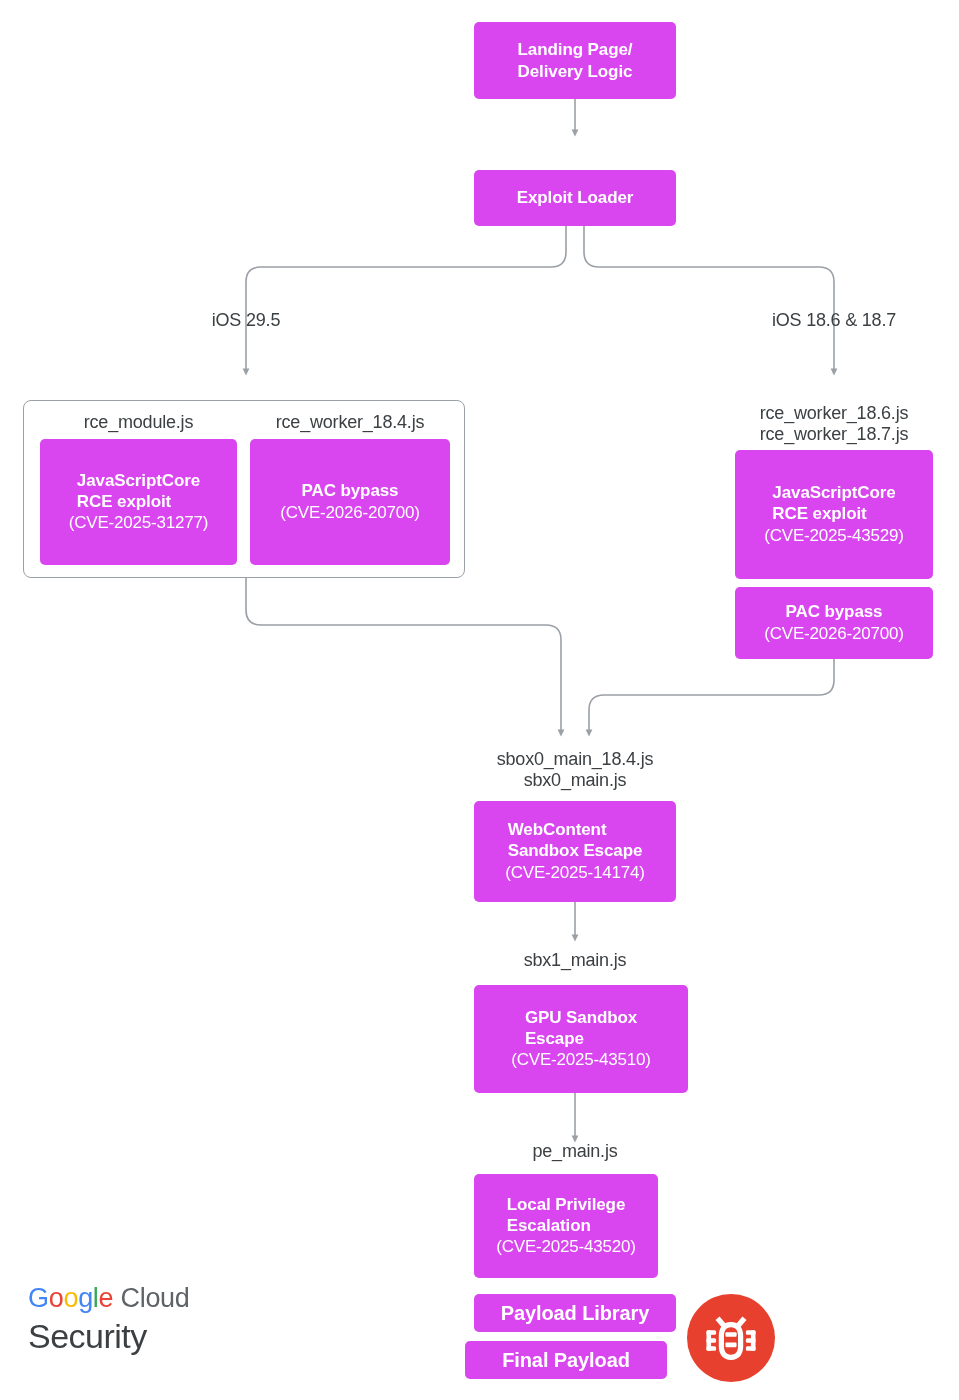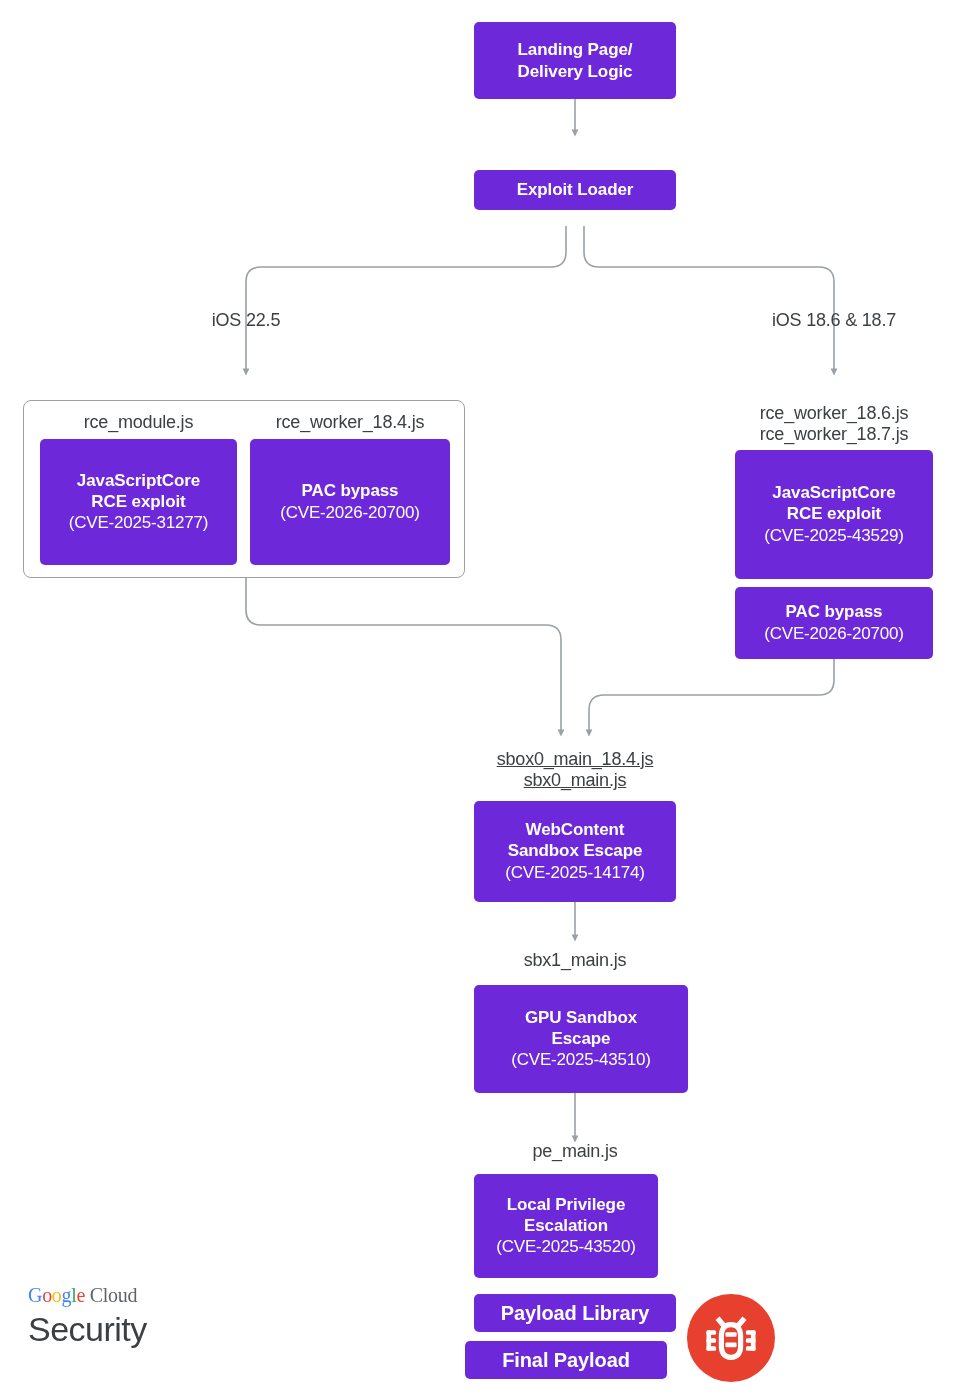--- a/index.html
+++ b/index.html
@@ -23,28 +23,28 @@
   }
   svg.edges {
     position: absolute;
     left: 0; top: 0;
     width: 959px;
     height: 1400px;
     pointer-events: none;
   }
   .node {
     position: absolute;
-    background: #6d28d9;
+    background: #d946ef;
     border-radius: 5px;
     color: #ffffff;
     display: flex;
     flex-direction: column;
     align-items: center;
     justify-content: center;
-    text-align: center;
+    text-align: left;
     box-sizing: border-box;
     padding: 4px 8px;
   }
   .node .ttl {
     font-weight: bold;
     font-size: 17px;
     line-height: 1.25;
     letter-spacing: -0.1px;
   }
   .node .cve {
@@ -80,25 +80,25 @@
     box-sizing: border-box;
   }
   
   #logo {
     position: absolute;
     left: 28px;
     top: 1285px;
     width: 260px;
   }
   #logo .gc-line {
-    font-size: 20px;
+    font-size: 27px;
     letter-spacing: -0.3px;
     line-height: 1;
     white-space: nowrap;
-    font-family: Liberation Serif, serif;
+    font-family: Liberation Sans, sans-serif;
   }
   #logo .gc-line span { font-weight: normal; }
   .g-b { color: #4285F4; }
   .g-r { color: #EA4335; }
   .g-y { color: #FBBC05; }
   .g-g { color: #34A853; }
   .g-cloud { color: #5f6368; }
   #logo .sec-line {
     font-size: 34px;
     color: #3c4043;
@@ -143,25 +143,25 @@
     </g>
   </svg>
 
   <div class="node" style="left:474px; top:22px; width:202px; height:77px;">
     <div class="ttl" style="white-space:pre-line">Landing Page/
 Delivery Logic</div>
   </div>
 
   <div class="file-label" style="left:455px; top:138px; width:240px;margin-top:32px;">rce_loader.js</div>
 
-  <div class="node" style="left:474px; top:170px; width:202px; height:40px;">
+  <div class="node" style="left:474px; top:170px; width:202px; height:56px;">
     <div class="ttl" style="white-space:pre-line">Exploit Loader</div>
   </div>
 
-  <div class="edge-label" style="left:156px; top:310px; width:180px;">iOS 22.5</div>
+  <div class="edge-label" style="left:156px; top:310px; width:180px;">iOS 29.5</div>
 
   <div class="edge-label" style="left:744px; top:310px; width:180px;">iOS 18.6 &amp; 18.7</div>
 
   <div class="group-box" style="left:23px; top:400px; width:442px; height:178px;"></div>
 
   <div class="file-label" style="left:40px; top:412px; width:197px;">rce_module.js</div>
 
   <div class="file-label" style="left:250px; top:412px; width:200px;">rce_worker_18.4.js</div>
 
   <div class="node" style="left:40px; top:439px; width:197px; height:126px;">
@@ -182,21 +182,21 @@
     <div class="ttl" style="white-space:pre-line">JavaScriptCore
 RCE exploit</div>
     <div class="cve">(CVE-2025-43529)</div>
   </div>
 
   <div class="node" style="left:735px; top:587px; width:198px; height:72px;">
     <div class="ttl" style="white-space:pre-line">PAC bypass</div>
     <div class="cve">(CVE-2026-20700)</div>
   </div>
 
-  <div class="file-label" style="left:455px; top:749px; width:240px;text-decoration:underline;">sbox0_main_18.4.js
+  <div class="file-label" style="left:455px; top:749px; width:240px;">sbox0_main_18.4.js
 sbx0_main.js</div>
 
   <div class="node" style="left:474px; top:801px; width:202px; height:101px;">
     <div class="ttl" style="white-space:pre-line">WebContent
 Sandbox Escape</div>
     <div class="cve">(CVE-2025-14174)</div>
   </div>
 
   <div class="file-label" style="left:455px; top:950px; width:240px;">sbx1_main.js</div>
 

